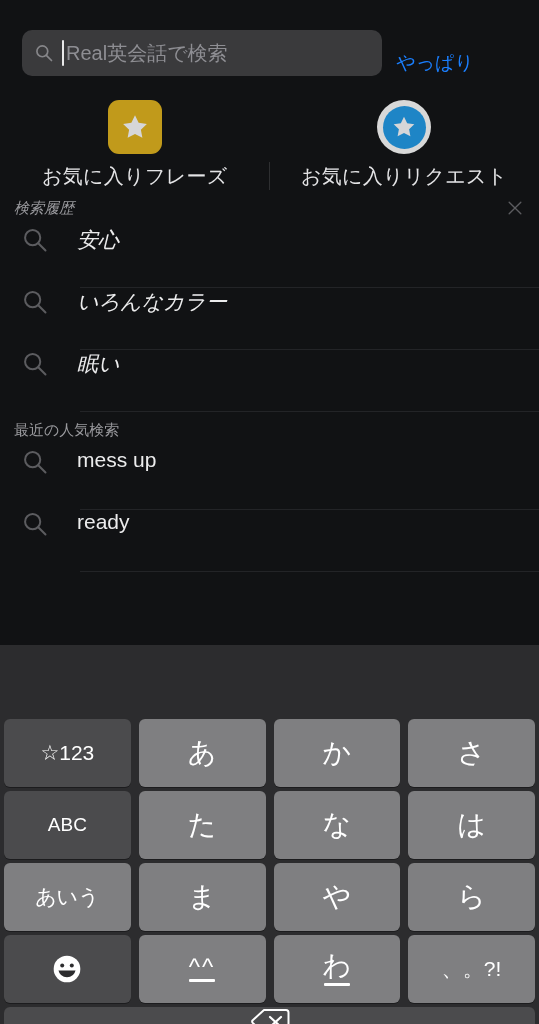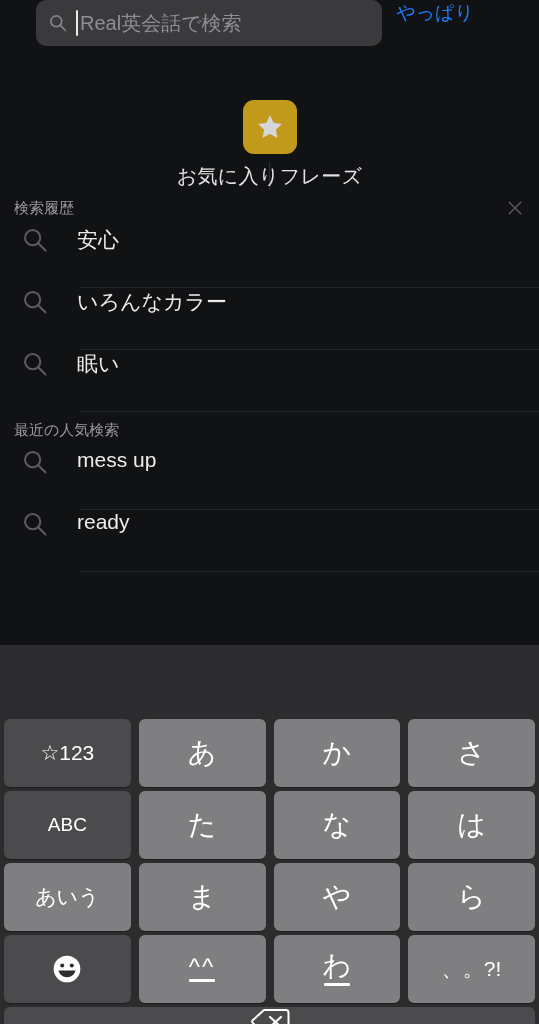--- a/index.html
+++ b/index.html
@@ -8,21 +8,21 @@
     background:#000;
     font-family:"Liberation Sans","DejaVu Sans",sans-serif;
     overflow:hidden;
   }
   #app { position:relative; width:539px; height:1024px; background:#111214; }
 
   
   .searchbar-row{
     position:absolute; left:0; top:0; width:488px; height:76px;
     background:#111214;
-    display:flex; align-items:flex-start; padding:0 14px 0 36px;
+    display:flex; align-items:flex-end; padding:0 14px 0 22px;
   }
   .search-field{
     flex:1 1 auto; height:46px; background:#3a3a3c; border-radius:10px;
     display:flex; align-items:center; padding:0 12px; position:relative;
   }
   .mag-sm{ width:20px; height:20px; flex:0 0 20px; margin-right:8px; opacity:.65; }
   .caret{
     width:2px; height:26px; background:#e9e9ea; margin-right:2px; border-radius:1px;
   }
   .placeholder{
@@ -144,23 +144,33 @@
 
     <div class="shortcut">
       <div class="ico-gold">
         <svg class="star" width="30" height="30" viewBox="0 0 24 24">
           <path d="M12 2.6l2.9 6.0 6.6.9-4.8 4.6 1.2 6.5L12 17.5 6.1 20.6l1.2-6.5L2.5 9.5l6.6-.9z" fill="#d6d6d8"></path>
         </svg>
       </div>
       <div class="shortcut-label">お気に入りフレーズ</div>
     </div>
 
-  </div>
-
-  <div style="position:absolute;left:0;top:190px;width:539px;">
+    <div class="shortcut">
+      <div class="ico-blue">
+        <div class="inner">
+          <svg class="star" width="26" height="26" viewBox="0 0 24 24">
+            <path d="M12 2.6l2.9 6.0 6.6.9-4.8 4.6 1.2 6.5L12 17.5 6.1 20.6l1.2-6.5L2.5 9.5l6.6-.9z" fill="#d6d6d8"></path>
+          </svg>
+        </div>
+      </div>
+      <div class="shortcut-label">お気に入りリクエスト</div>
+    </div>
+  </div>
+
+  <div style="position:absolute;left:0;top:190px;width:539px;font-style:italic;">
 
     <div class="section-header">
       <span class="section-title">検索履歴</span>
       <svg class="close-x" viewBox="0 0 24 24">
         <line x1="5" y1="5" x2="19" y2="19" stroke="#9a9a9e" stroke-width="1.6" stroke-linecap="round"></line>
         <line x1="19" y1="5" x2="5" y2="19" stroke="#9a9a9e" stroke-width="1.6" stroke-linecap="round"></line>
       </svg>
     </div>
 
     <div class="row">

